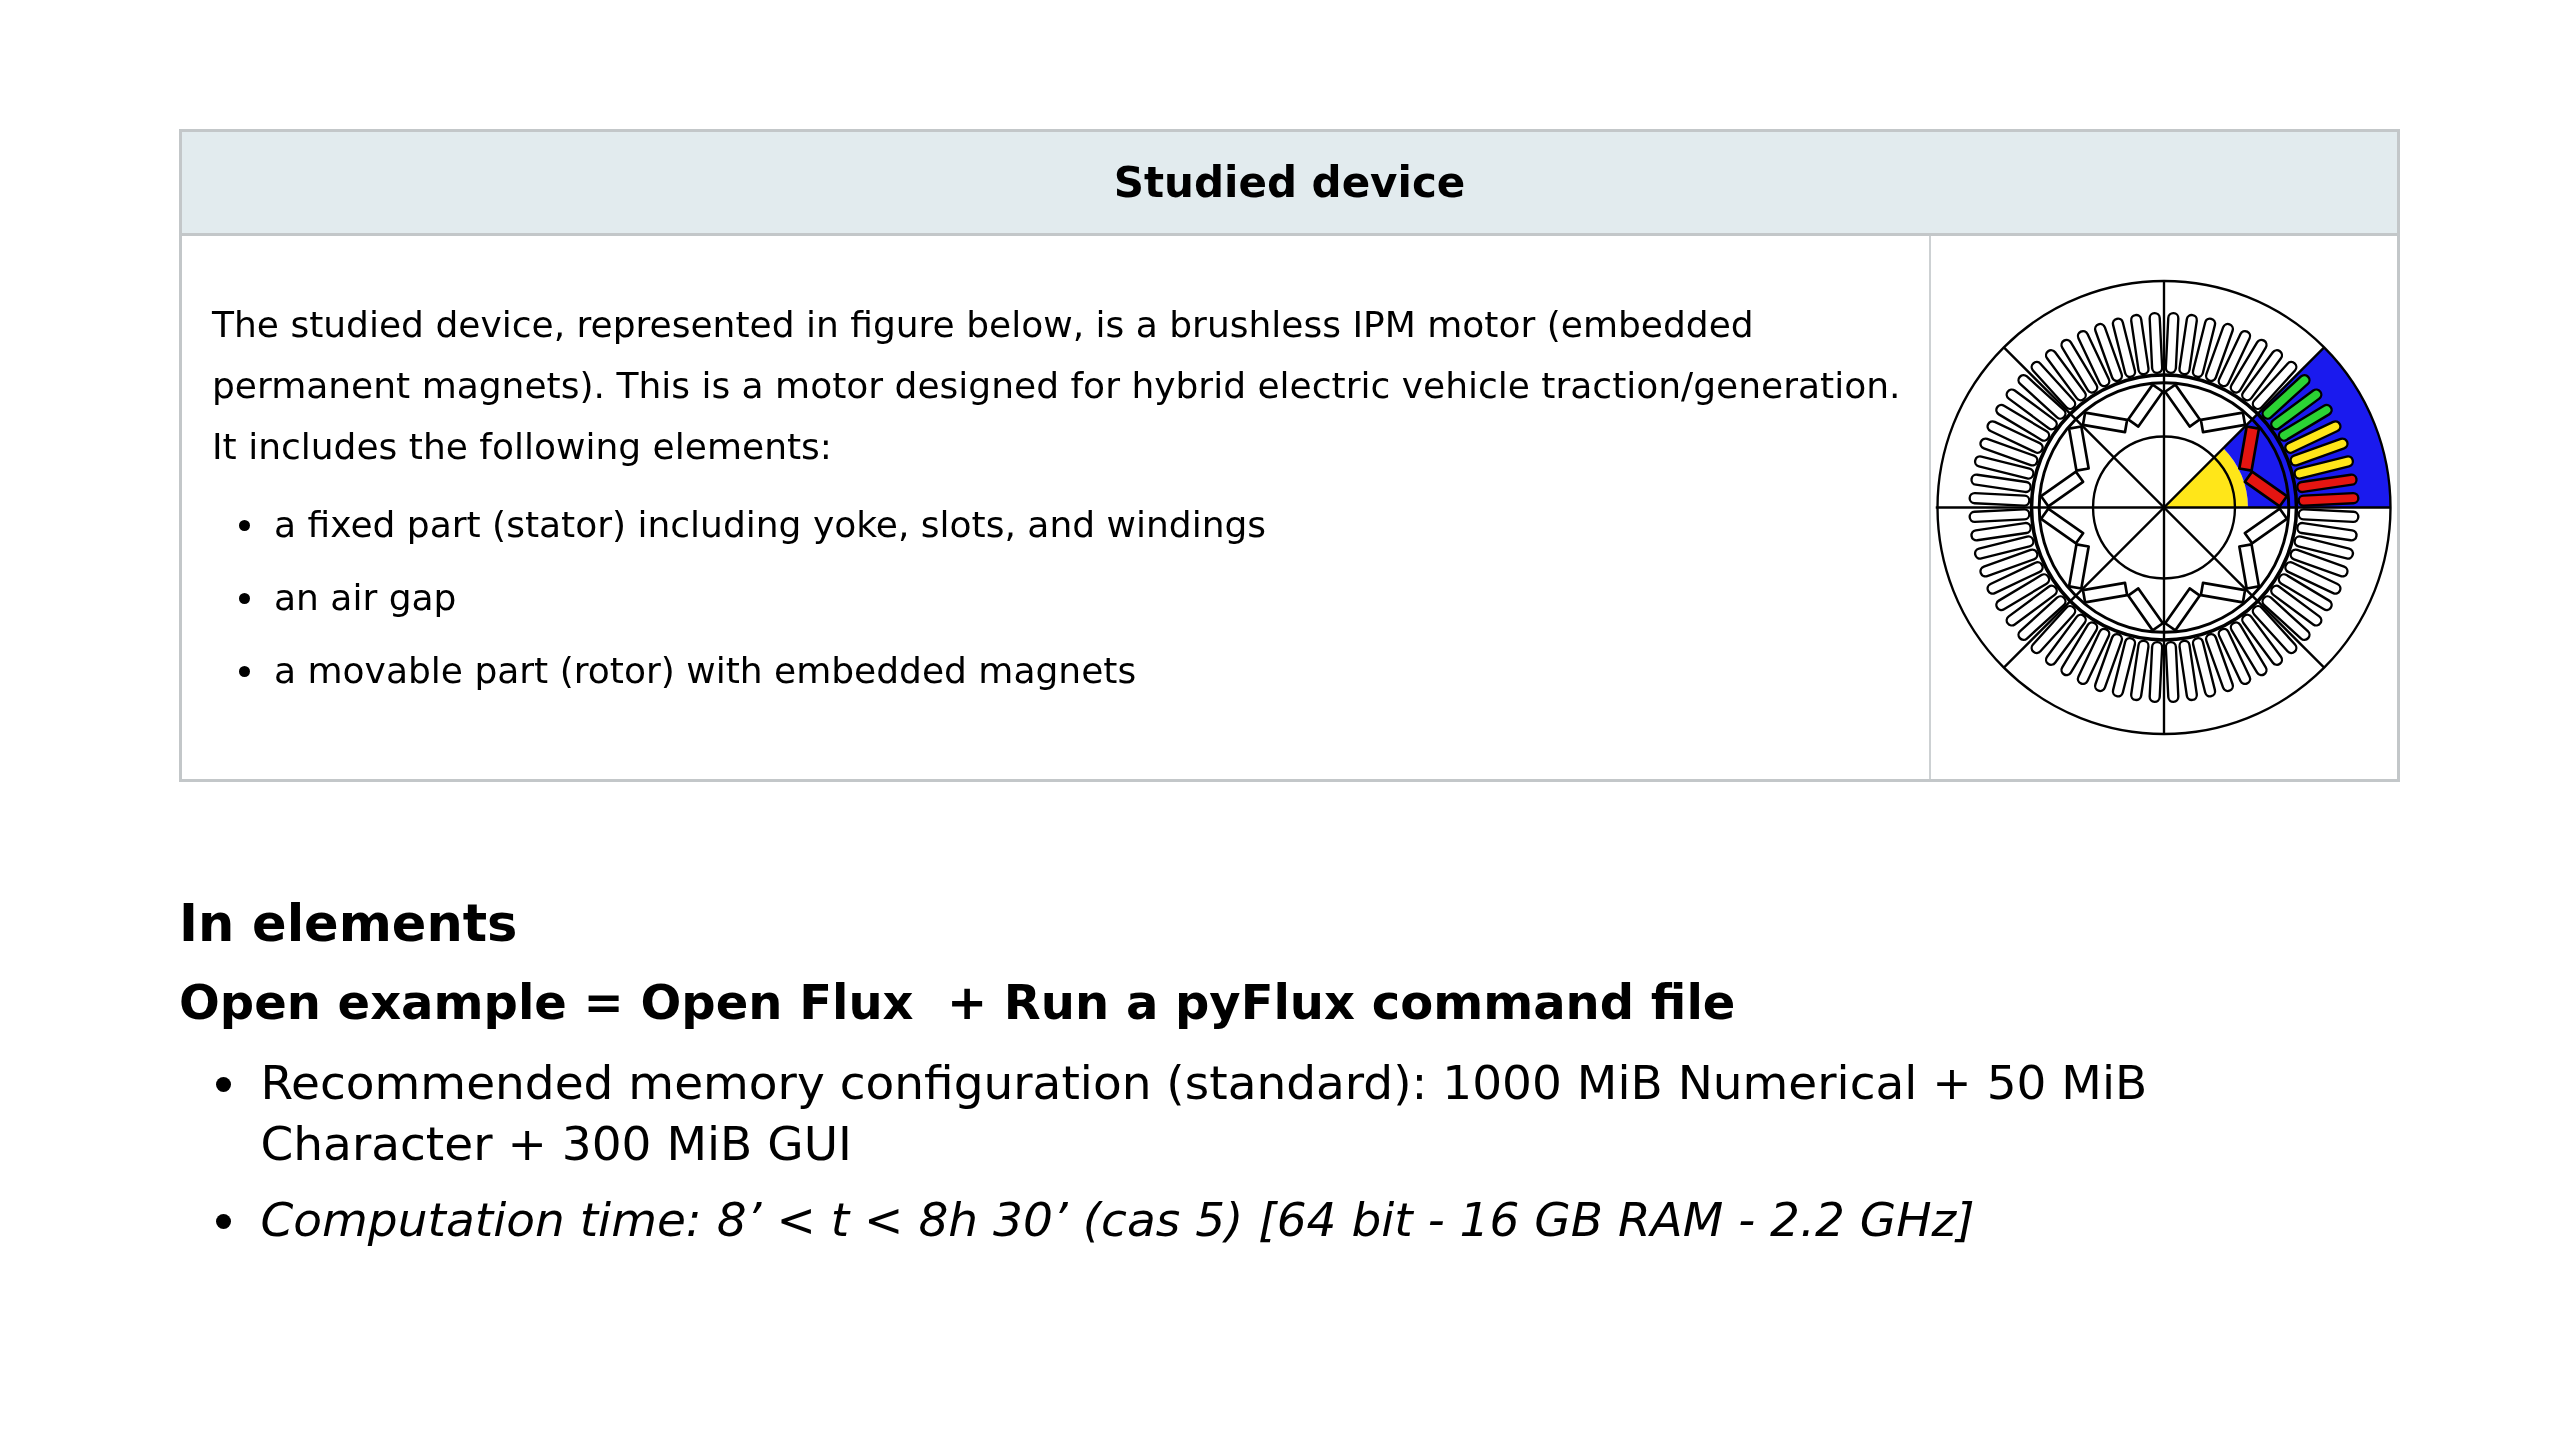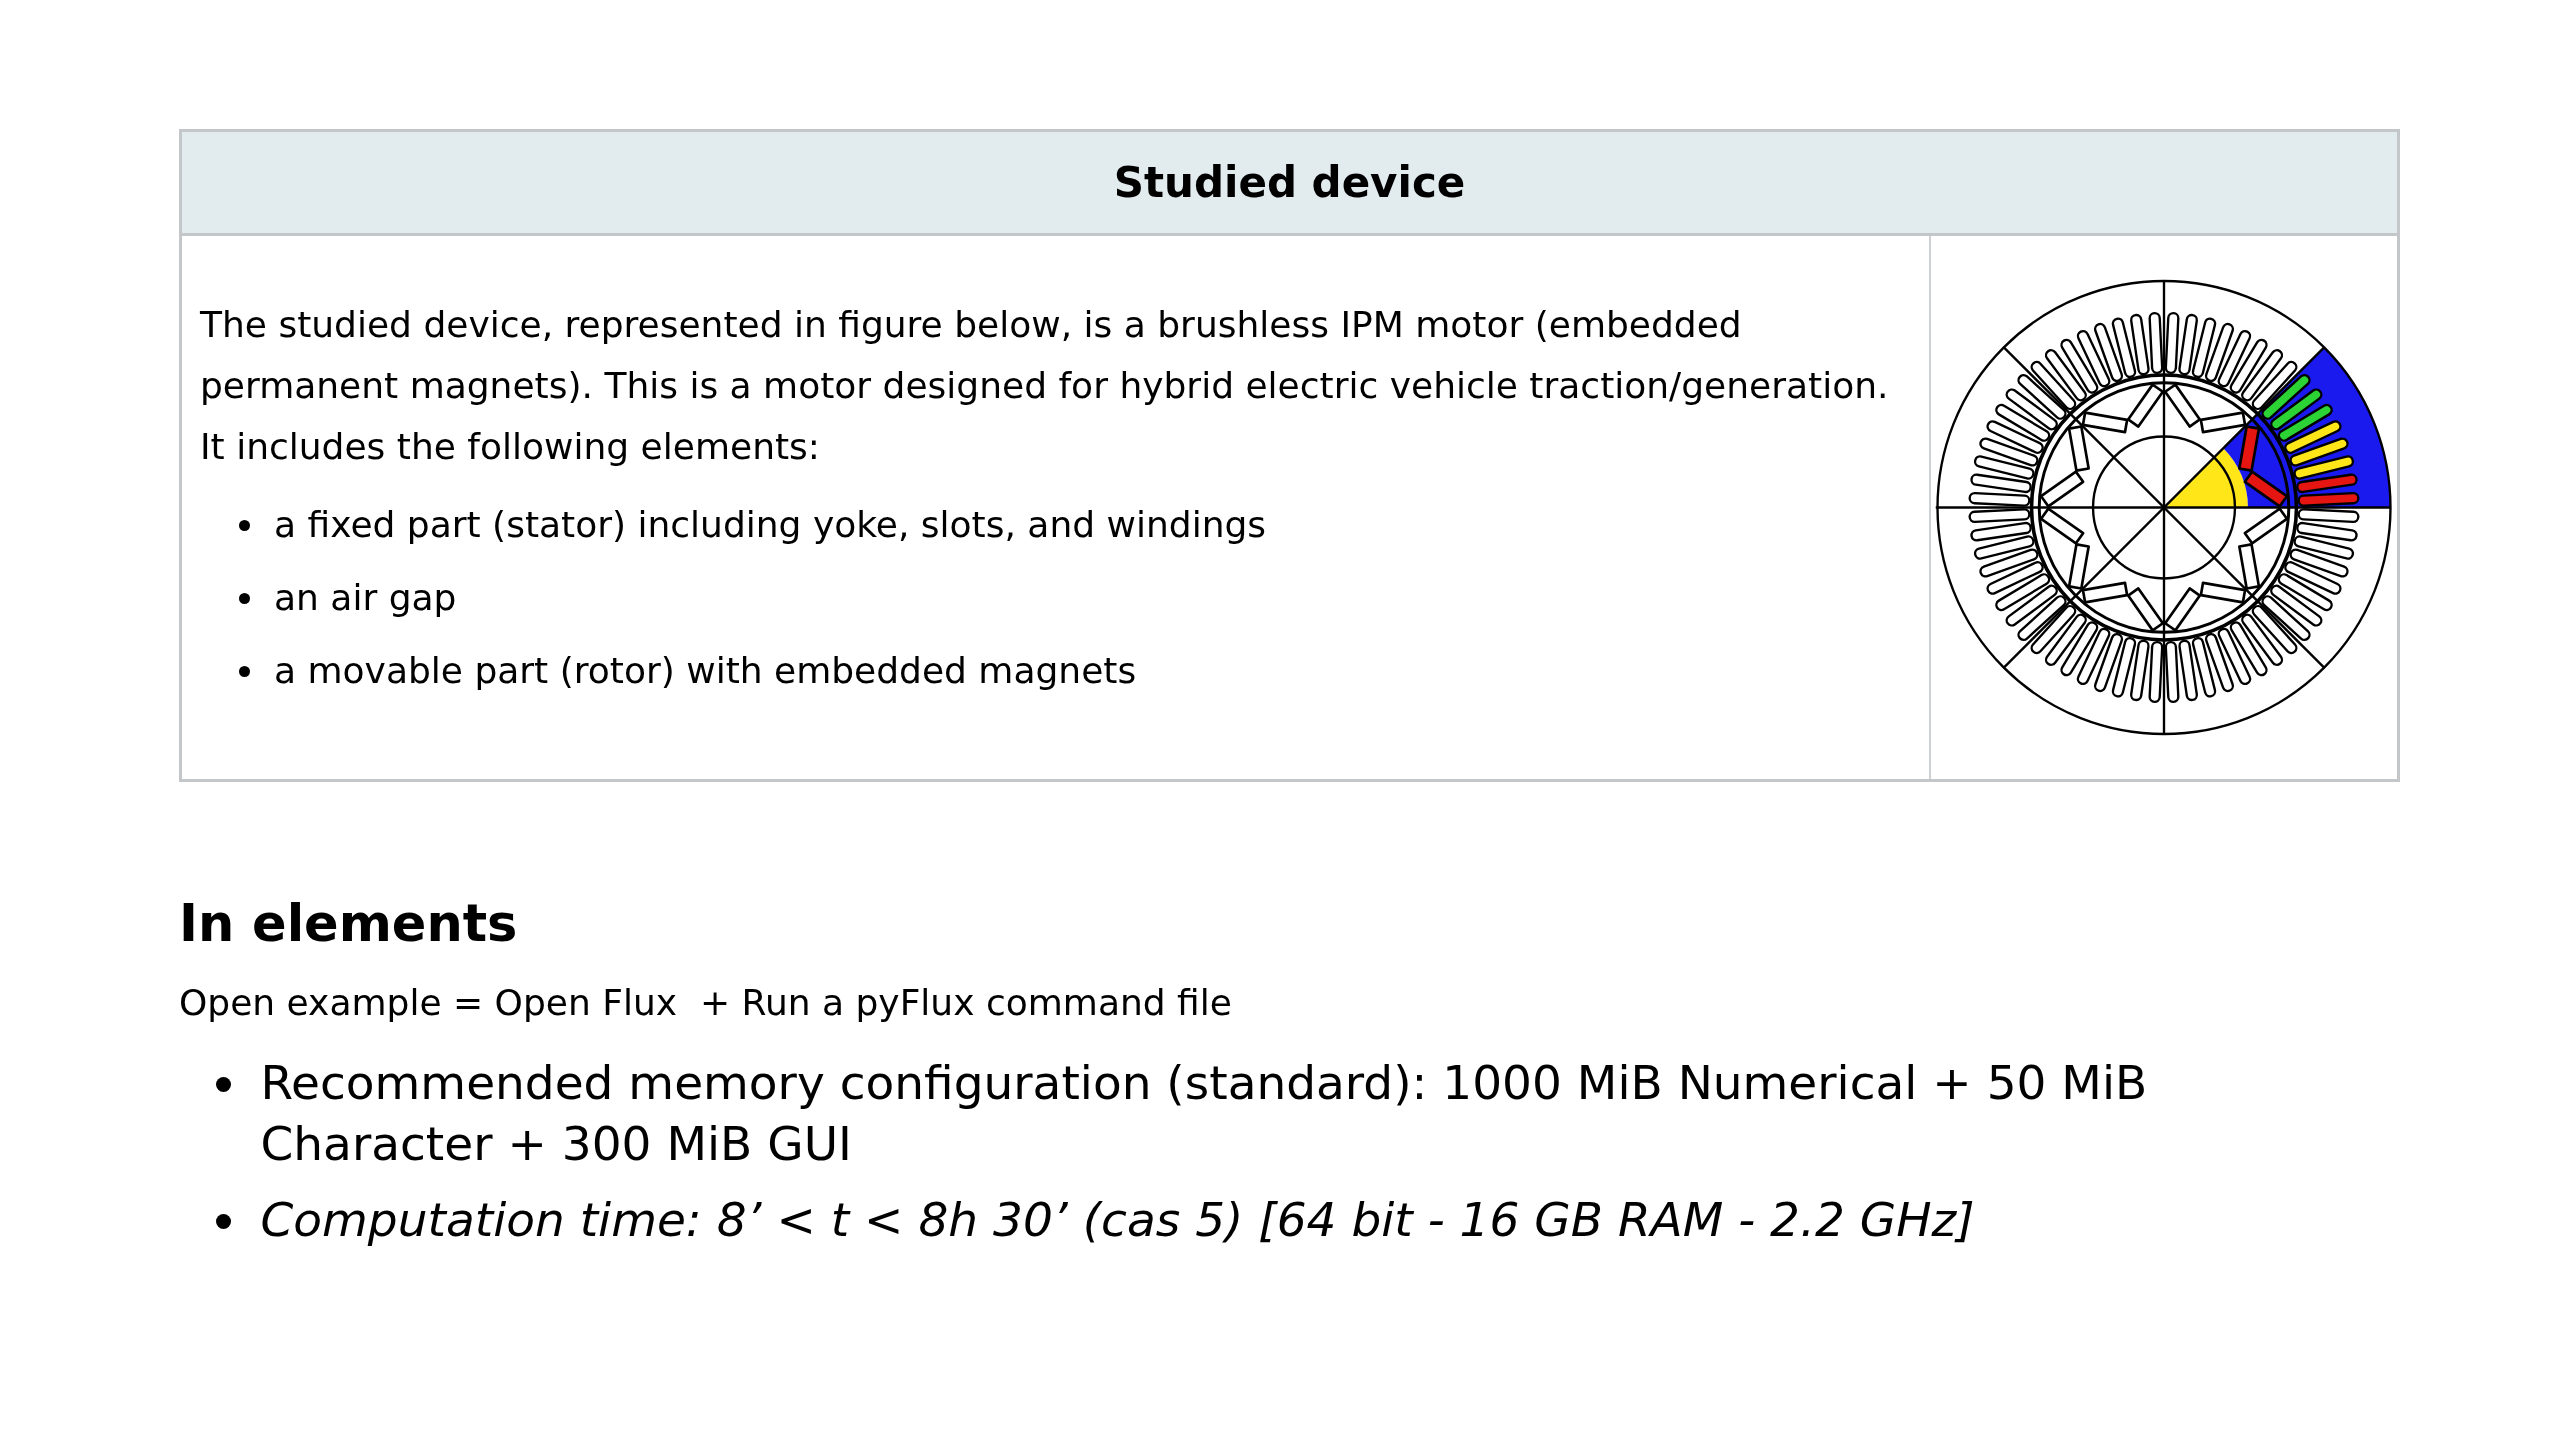--- a/index.html
+++ b/index.html
@@ -31,42 +31,42 @@
   }
   .device-table .tbody {
     display: flex; height: calc(100% - 104px);
   }
   .cell-text {
     width: 1749px; flex: 0 0 auto;
     border-right: 2.4px solid #cdd1d3;
     padding: 34px 24px 0 18px;
     font-size: 36px; line-height: 61px;
   }
-  .cell-text p { margin: 24px 0 0 0; }
+  .cell-text p { margin: 24px 0 0 12px; }
   ul.table-bullets {
     list-style: disc;
     margin: 17px 0 0 0;
     padding-left: 68px;
   }
   ul.table-bullets li { margin-bottom: 12px; padding-left: 6px; }
   .cell-figure {
     flex: 1 1 auto;
     display: flex; align-items: center; justify-content: center;
     overflow: hidden;
   }
 
   
   .practice {
     position: absolute; left: 179px; top: 890px; width: 2079px;
   }
   .practice h2 {
     margin: 0; font-size: 51px; font-weight: bold; line-height: 67px;
   }
   .practice h3 {
-    margin: 18px 0 0 0; font-size: 36px; font-weight: normal; line-height: 55px;
+    margin: 18px 0 0 0; font-size: 48px; font-weight: bold; line-height: 55px;
     white-space: pre-wrap;
   }
   ul.practice-bullets {
     list-style: disc;
     margin: 22px 0 0 0;
     padding-left: 73px;
     font-size: 47px; line-height: 61px;
   }
   ul.practice-bullets li { padding-left: 8.5px; }
   ul.practice-bullets li + li { margin-top: 14.5px; font-style: italic; }

